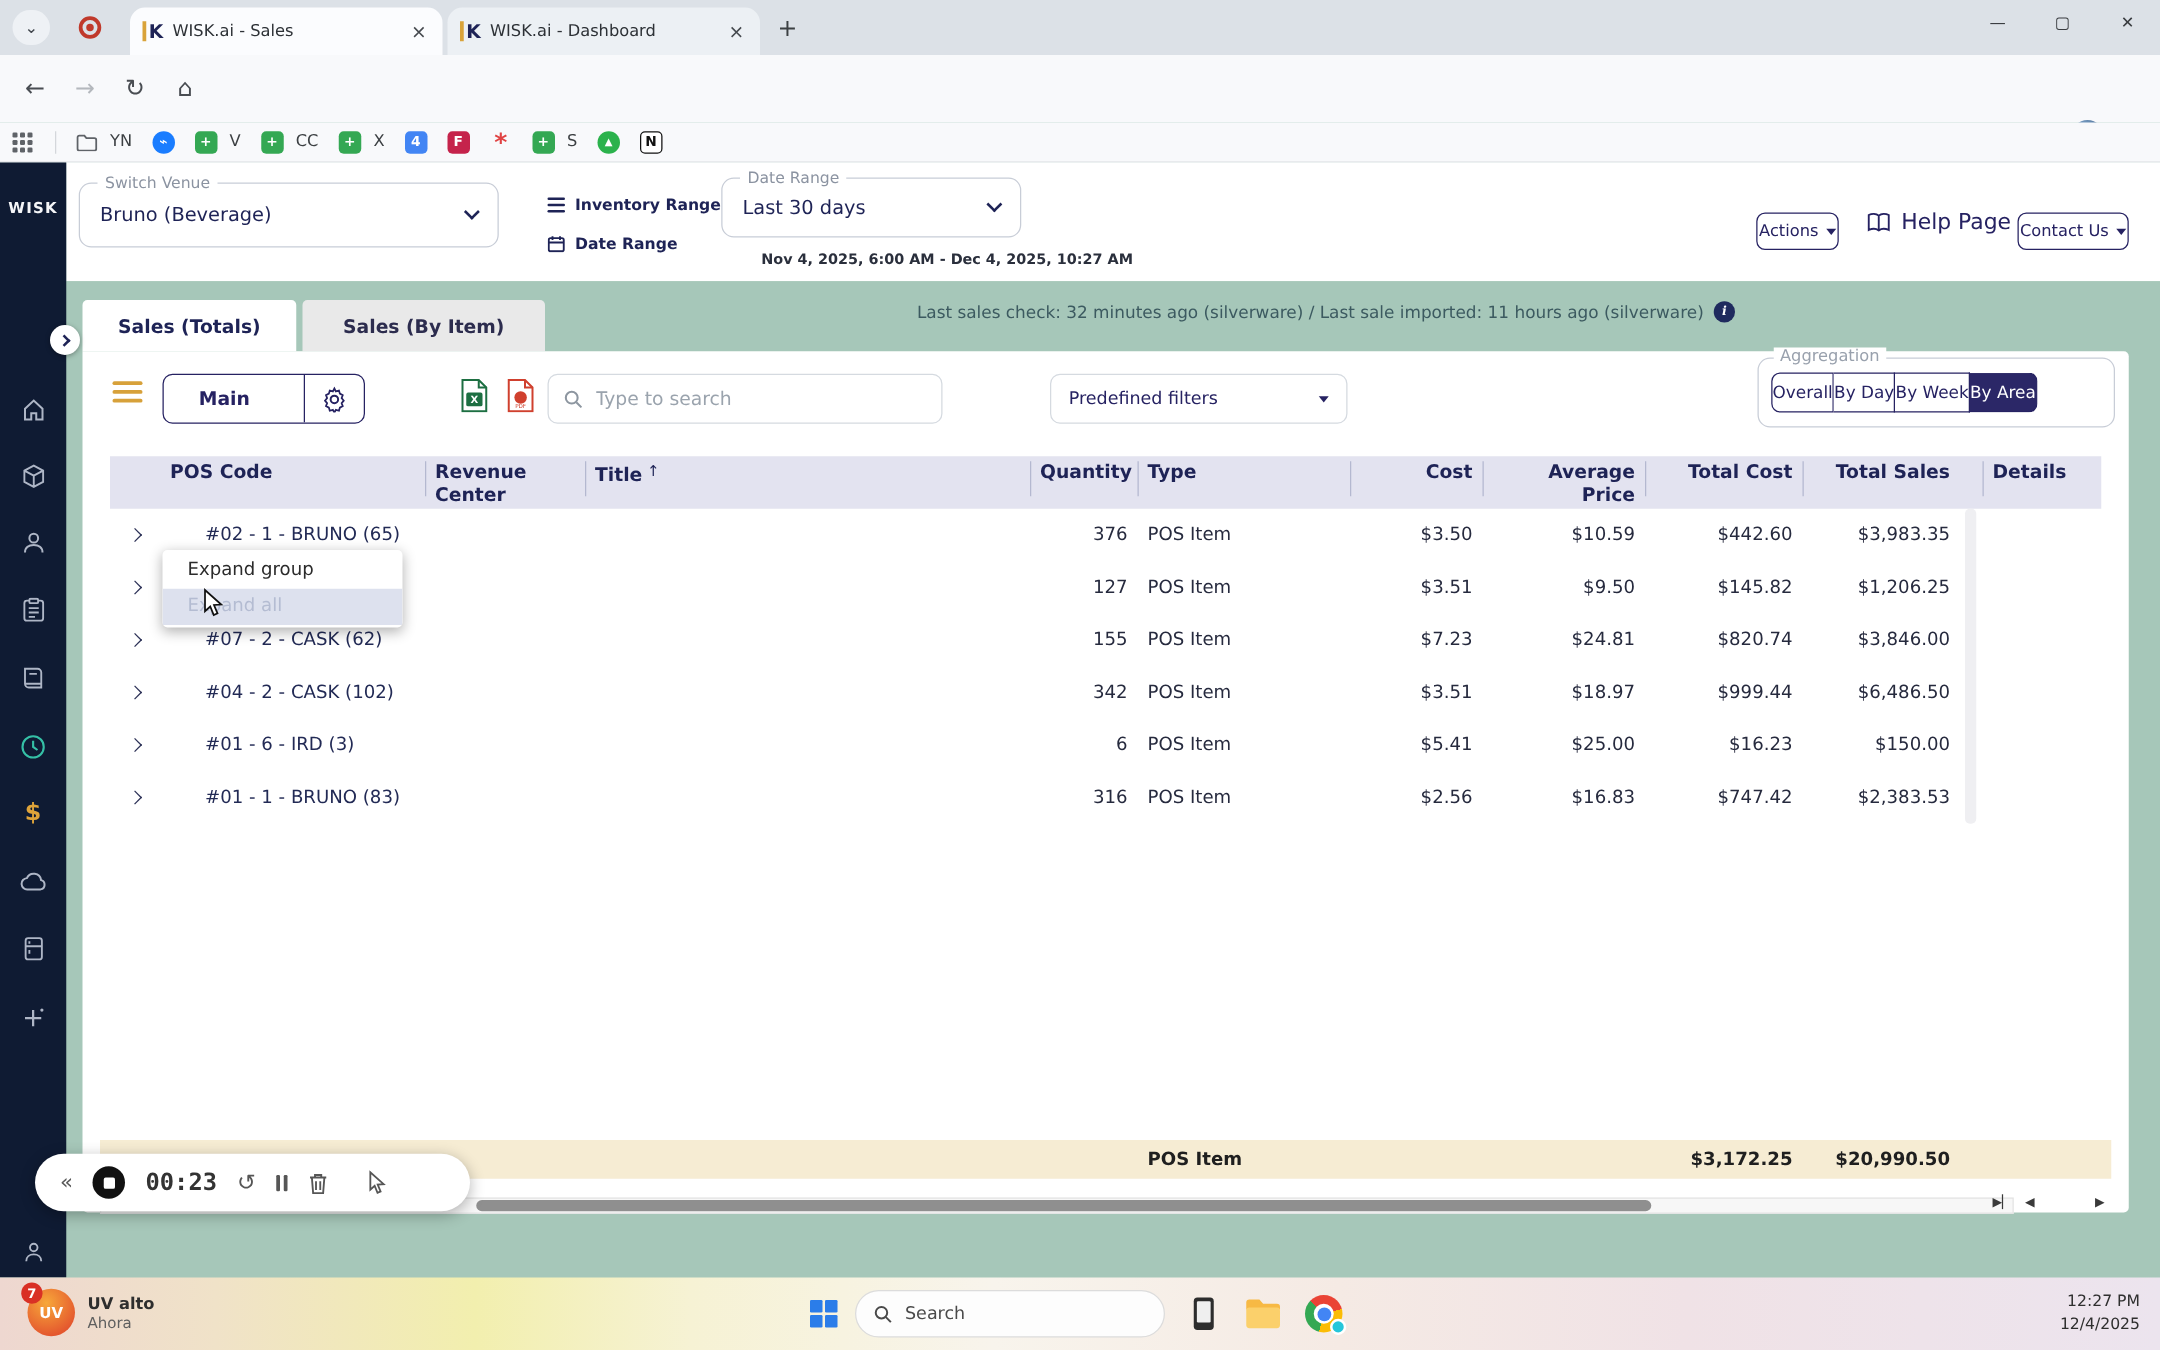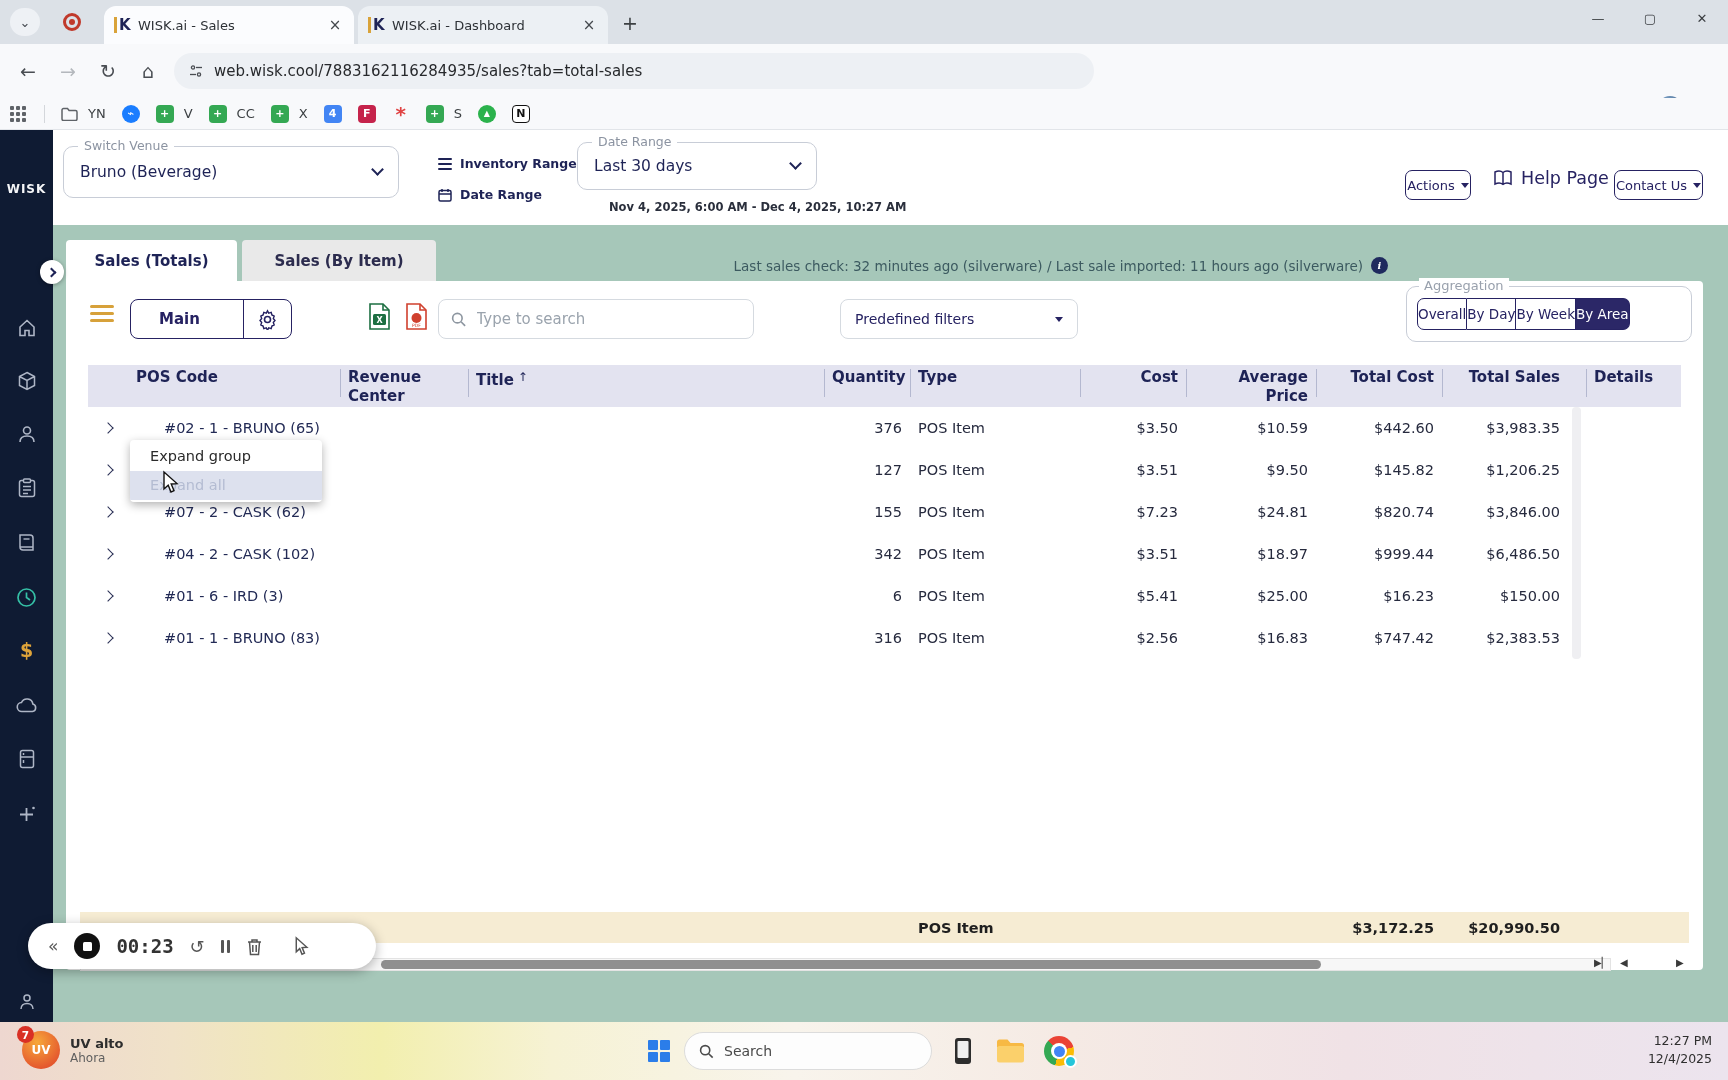--- a/index.html
+++ b/index.html
@@ -30,21 +30,21 @@
   .ext-sq { width:20px; height:20px; border-radius:4px; font-size:9px; font-weight:bold; color:#fff; display:flex; align-items:center; justify-content:center; }
   .avatar-chrome { width:26px; height:26px; border-radius:50%; background:radial-gradient(circle at 35% 35%, #8fb9e0, #4a6a8f 70%, #2e4560); }
   .bookmarks { position:absolute; left:0; top:98px; width:100%; height:32px; background:#f8f9fb; border-bottom:1px solid #e2e5e9; display:flex; align-items:center; padding-left:10px; gap:16px; }
   .apps-grid { width:16px; height:16px; display:grid; grid-template-columns:repeat(3,4px); grid-gap:2px; margin-right:2px; }
   .apps-grid i { width:4px; height:4px; background:#5f6368; border-radius:1px; }
   .bm { display:flex; align-items:center; gap:10px; font-size:13px; color:#3c4043; }
   .bm-ic { width:18px; height:18px; border-radius:4px; display:flex; align-items:center; justify-content:center; color:#fff; font-size:11px; font-weight:bold; }
 
   
   .sidebar { position:absolute; left:0; top:130px; width:53px; height:892px; background:#0f1b33; z-index:4; }
-  .side-brand { margin-top:52px; text-align:center; color:#f5f6f8; font-size:12px; font-weight:bold; letter-spacing:1px; }
+  .side-brand { margin-top:29px; text-align:center; color:#f5f6f8; font-size:12px; font-weight:bold; letter-spacing:1px; }
   .side-expand { position:absolute; left:38px; top:128px; width:24px; height:24px; border-radius:50%; background:#fff; box-shadow:0 1px 4px rgba(0,0,0,.35); display:flex; align-items:center; justify-content:center; z-index:6; }
   .side-expand .ch { width:7px; height:7px; border-right:2px solid #1e2356; border-top:2px solid #1e2356; transform:rotate(45deg); margin-left:-2px; }
   .side-ic { position:absolute; left:0; width:53px; height:24px; display:flex; align-items:center; justify-content:center; }
   .side-ic svg { display:block; }
   .side-dollar { font-size:19px; font-weight:bold; color:#dfa43a; }
 
   
   .app-header { position:absolute; left:53px; top:130px; width:1675px; height:95px; background:#fff; }
   .fieldset { position:absolute; border:1.5px solid #c8cdd7; border-radius:10px; background:#fff; }
   .fieldset .legend { position:absolute; top:-9px; left:14px; background:#fff; padding:0 6px; font-size:12.5px; color:#8b93a1; }
@@ -57,21 +57,21 @@
   .date-detail { position:absolute; left:556px; top:70px; font-size:11.5px; font-weight:bold; color:#2a2f3c; }
   .btn-outline { position:absolute; height:30px; border:1.5px solid #262262; border-radius:7px; background:#fff; color:#262262; font-size:13px; display:flex; align-items:center; justify-content:center; gap:6px; }
   .caret { width:0; height:0; border-left:4px solid transparent; border-right:4px solid transparent; border-top:5px solid #262262; }
   .help-link { position:absolute; left:1440px; top:38px; display:flex; align-items:center; gap:8px; font-size:17.5px; color:#262262; }
 
   
   .content { position:absolute; left:53px; top:225px; width:1675px; height:797px; background:#a6c7b9; }
   .ptab { position:absolute; top:15px; height:41px; display:flex; align-items:center; justify-content:center; font-size:15px; font-weight:bold; color:#1e2356; border-radius:4px 4px 0 0; }
   .ptab.active { background:#fff; }
   .ptab.inactive { background:#e9e9e9; color:#2c2c4e; }
-  .status-line { position:absolute; top:32px; right:340px; display:flex; align-items:center; gap:8px; font-size:13.5px; color:#3c5a60; }
+  .status-line { position:absolute; top:16px; right:340px; display:flex; align-items:center; gap:8px; font-size:13.5px; color:#3c5a60; }
   .info-ic { width:17px; height:17px; border-radius:50%; background:#1f2a5e; color:#fff; font-size:10px; font-style:italic; font-weight:bold; display:flex; align-items:center; justify-content:center; font-family:"DejaVu Serif","Liberation Serif",serif; }
   .card { position:absolute; left:13px; top:56px; width:1637px; height:689px; background:#fff; border-radius:0 4px 4px 4px; }
 
   
   .burger { position:absolute; left:24px; top:24px; width:24px; display:flex; flex-direction:column; gap:4px; }
   .burger i { height:3px; background:#d7a13a; border-radius:2px; }
   .viewgroup { position:absolute; left:64px; top:18px; height:40px; display:flex; border:1.5px solid #262262; border-radius:8px; overflow:hidden; }
   .vg-main { width:112px; display:flex; align-items:center; padding-left:28px; font-size:15px; font-weight:bold; color:#262262; }
   .vg-gear { width:48px; display:flex; align-items:center; justify-content:center; border-left:1.5px solid #262262; }
   .file-ic { position:absolute; top:22px; }
@@ -170,29 +170,20 @@
       <div class="win-btn">▢</div>
       <div class="win-btn">✕</div>
     </div>
   </div>
 
   <div class="btoolbar">
     <span class="nav-ic" style="margin-left:8px">←</span>
     <span class="nav-ic dis">→</span>
     <span class="nav-ic">↻</span>
     <span class="nav-ic">⌂</span>
-    <div class="omnibox">
-      <svg width="16" height="16" viewBox="0 0 16 16">
-          <circle cx="5" cy="4.5" r="1.6" fill="none" stroke="#494d52" stroke-width="1.3"></circle>
-          <line x1="8" y1="4.5" x2="14" y2="4.5" stroke="#494d52" stroke-width="1.3"></line>
-          <circle cx="11" cy="11.5" r="1.6" fill="none" stroke="#494d52" stroke-width="1.3"></circle>
-          <line x1="2" y1="11.5" x2="8" y2="11.5" stroke="#494d52" stroke-width="1.3"></line>
-        </svg>
-      <span class="omni-url">web.wisk.cool/7883162116284935/sales?tab=total-sales</span>
-    </div>
     <div class="right-ics">
       <span class="nav-ic" style="width:auto">☆</span>
       <svg width="20" height="17" viewBox="0 0 20 17">
           <rect x="1" y="3.5" width="18" height="12.5" rx="2.5" fill="none" stroke="#494d52" stroke-width="1.5"></rect>
           <path d="M7 3.5 L8.5 1 H11.5 L13 3.5" fill="none" stroke="#494d52" stroke-width="1.5"></path>
           <circle cx="10" cy="9.5" r="3.4" fill="none" stroke="#494d52" stroke-width="1.5"></circle>
         </svg>
       <span class="nav-ic" style="width:auto;color:#3a6bd8">✎</span>
       <div class="ext-sq" style="background:#f0a71e;position:relative">
           <span style="position:absolute;right:-3px;bottom:-3px;background:#3a6bd8;border-radius:4px;padding:0 2px;font-size:8px">9+</span>

